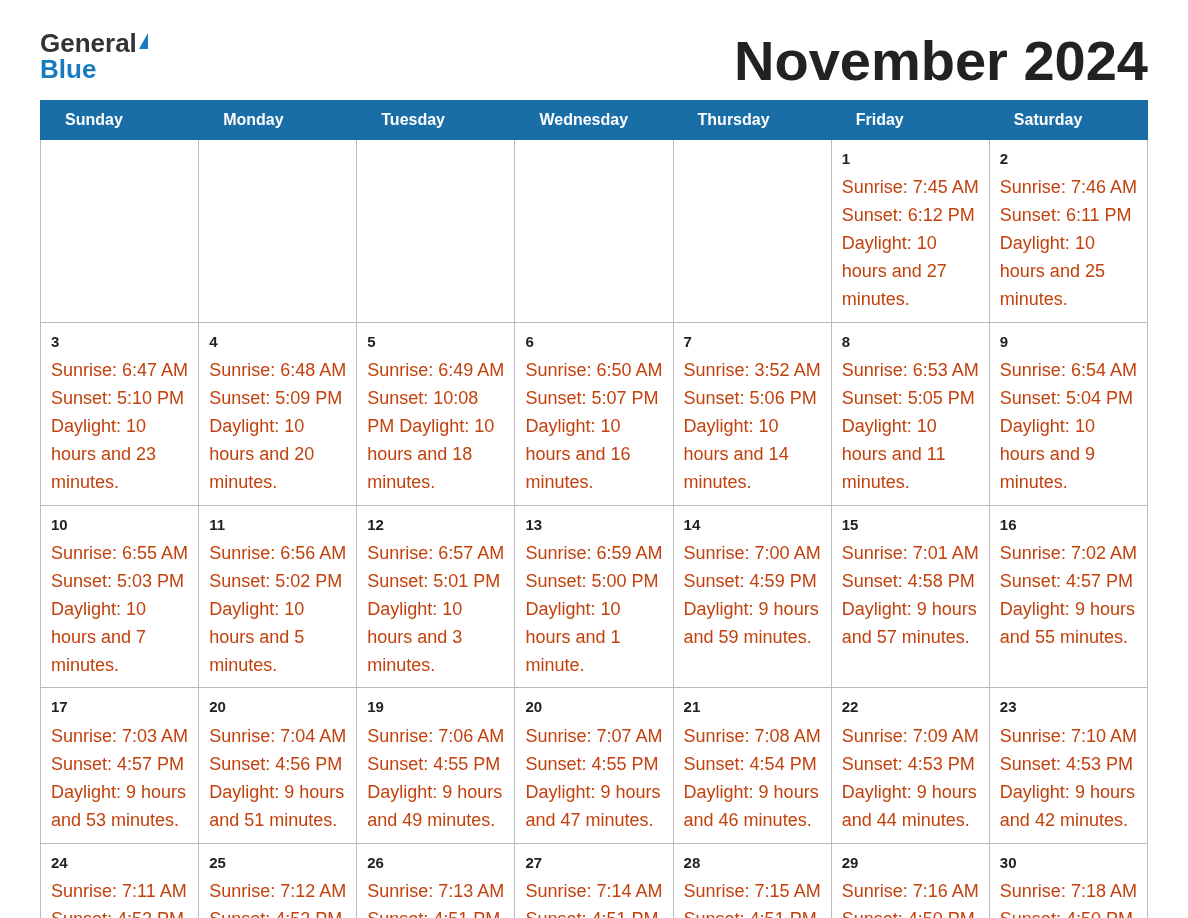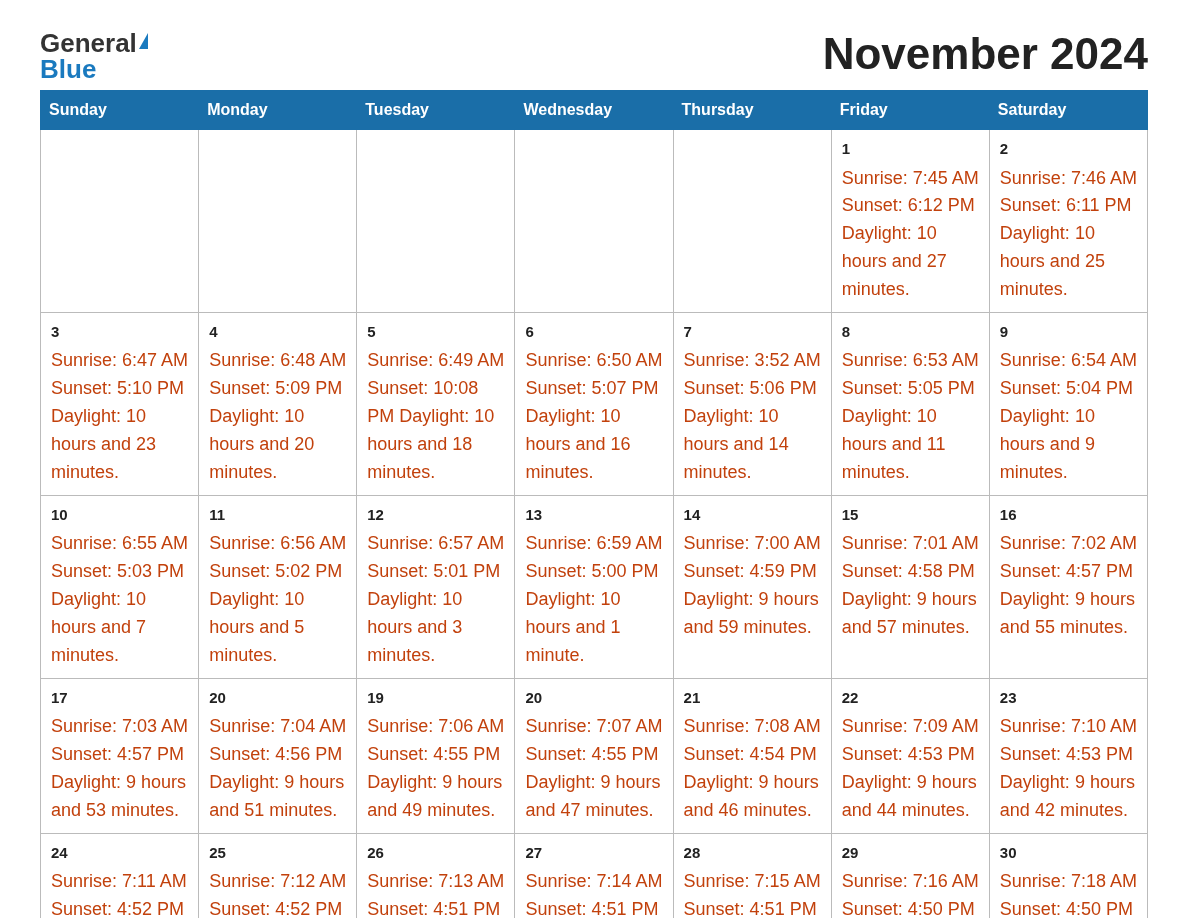--- a/index.html
+++ b/index.html
@@ -41,41 +41,41 @@
       border-bottom: 16px solid #1a7abf;
       margin-left: 2px;
       vertical-align: middle;
       position: relative;
       top: -2px;
     }
     .title-section {
       text-align: right;
     }
     .month-title {
-      font-size: 44px;
+      font-size: 56px;
       font-weight: bold;
       color: #222;
       line-height: 1.1;
     }
     .location {
       font-size: 20px;
       color: #444;
       margin-top: 4px;
     }
     .calendar {
       width: 100%;
       border-collapse: collapse;
       border: 1px solid #999;
     }
     .calendar th {
       background-color: #1a6ea8;
       color: #fff;
       font-size: 16px;
       font-weight: bold;
-      padding: 10px 8px;
+      padding: 10px 24px;
       text-align: left;
       border: 1px solid #1a6ea8;
     }
     .calendar td {
       vertical-align: top;
       padding: 8px 10px;
       border: 1px solid #bbb;
       width: calc(100% / 7);
       min-height: 100px;
       font-size: 13px;

